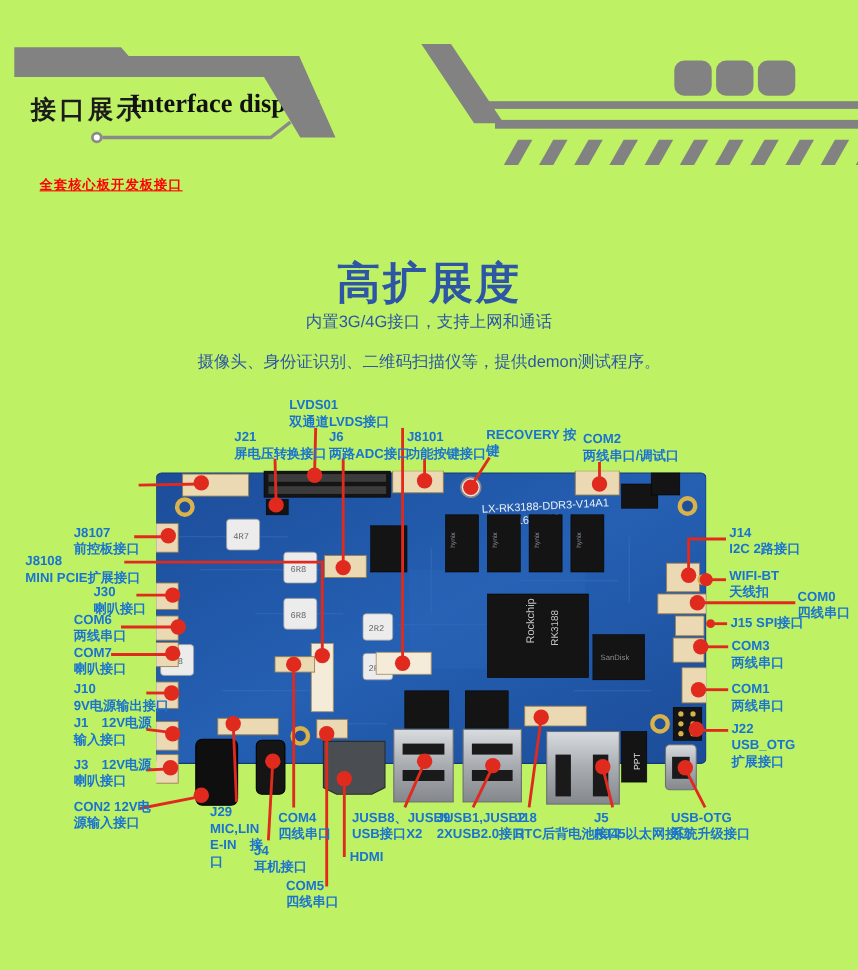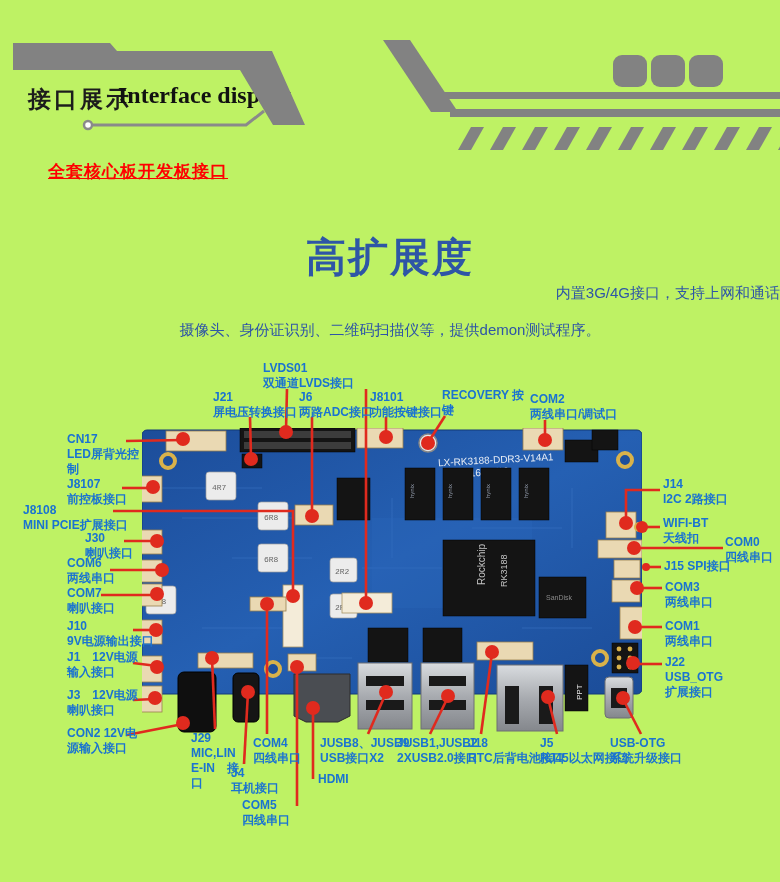--- a/index.html
+++ b/index.html
@@ -3,27 +3,27 @@
 <meta charset="utf-8">
 <style>
   html,body{margin:0;padding:0;background:#fff;}
   .page{position:relative;width:780px;height:882px;background:#bef264;overflow:hidden;
         font-family:"Liberation Sans",sans-serif;text-decoration:underline;}
   svg{display:block;}
   .hdr-cn{position:absolute;left:28px;top:84px;font-size:23px;font-weight:700;color:#1c1c1c;
           letter-spacing:3px;}
   .hdr-en{position:absolute;left:118px;top:82px;font-size:24px;font-weight:700;color:#111;
           font-family:"Liberation Serif",serif;}
-  .red-sub{position:absolute;left:48px;top:160px;font-size:17px;font-weight:700;color:#ff0000;
+  .red-sub{position:absolute;left:36px;top:160px;font-size:12px;font-weight:700;color:#ff0000;
            text-decoration:underline;letter-spacing:1px;}
   .intro-title{position:absolute;left:0;top:230px;width:780px;text-align:center;margin:0;
                font-size:40px;font-weight:700;color:#2e56a6;letter-spacing:2px;}
   .intro-line{position:absolute;left:0;width:780px;text-align:center;color:#2e56a6;
               font-size:15px;line-height:18px;}
-  .il1{top:284px;text-align:right;} .il2{top:303px;} .il3{top:321px;}
+  .il1{top:284px;} .il2{top:303px;} .il3{top:321px;}
   .callout{position:absolute;color:#1a73d1;font-size:12px;line-height:15px;font-weight:600;
            white-space:pre-line;z-index:6;}
   .overlay{position:absolute;left:0;top:0;z-index:5;pointer-events:none;}
   .board-svg{position:absolute;left:142px;top:428px;z-index:2;}
   .deco{position:absolute;left:0;top:0;z-index:1;}
   .line{stroke:#e02a1e;stroke-width:2.6;fill:none;}
   .dot{fill:#e02a1e;}
   .conn{fill:#ead9b3;stroke:#9a7f4e;stroke-width:0.8;}
   .connw{fill:#f4ecd9;stroke:#a99464;stroke-width:0.8;}
   .chip{fill:#141414;stroke:#000;stroke-width:0.5;}
@@ -278,23 +278,20 @@
         <circle class="dot" cx="297" cy="667" r="7"></circle>
       <circle class="dot" cx="313" cy="708" r="7"></circle>
         <circle class="dot" cx="386" cy="692" r="7"></circle>
       <circle class="dot" cx="448" cy="696" r="7"></circle>
         <circle class="dot" cx="492" cy="652" r="7"></circle>
       <circle class="dot" cx="548" cy="697" r="7"></circle>
         <circle class="dot" cx="623" cy="698" r="7"></circle>
     </g>
   </svg>
 
-  <div class="callout" style="left:67px;top:432px">CN17
-LED屏背光控
-制</div>
   <div class="callout" style="left:67px;top:477px">J8107
 前控板接口</div>
   <div class="callout" style="left:23px;top:503px">J8108
 MINI PCIE扩展接口</div>
   <div class="callout" style="left:85px;top:531px">J30
 喇叭接口</div>
   <div class="callout" style="left:67px;top:556px">COM6
 两线串口</div>
   <div class="callout" style="left:67px;top:586px">COM7
 喇叭接口</div>
@@ -333,21 +330,21 @@
 USB_OTG
 扩展接口</div>
   <div class="callout" style="left:191px;top:731px">J29
 MIC,LIN
 E-IN　接
 口</div>
   <div class="callout" style="left:231px;top:766px">J4
 耳机接口</div>
   <div class="callout" style="left:253px;top:736px">COM4
 四线串口</div>
-  <div class="callout" style="left:242px;top:798px">COM5
+  <div class="callout" style="left:260px;top:798px">COM5
 四线串口</div>
   <div class="callout" style="left:318px;top:772px">HDMI</div>
   <div class="callout" style="left:320px;top:736px">JUSB8、JUSB9
 USB接口X2</div>
   <div class="callout" style="left:397px;top:736px">JUSB1,JUSB2
 2XUSB2.0接口</div>
   <div class="callout" style="left:468px;top:736px">J18
 RTC后背电池接口</div>
   <div class="callout" style="left:540px;top:736px">J5
 RJ45以太网接口</div>

